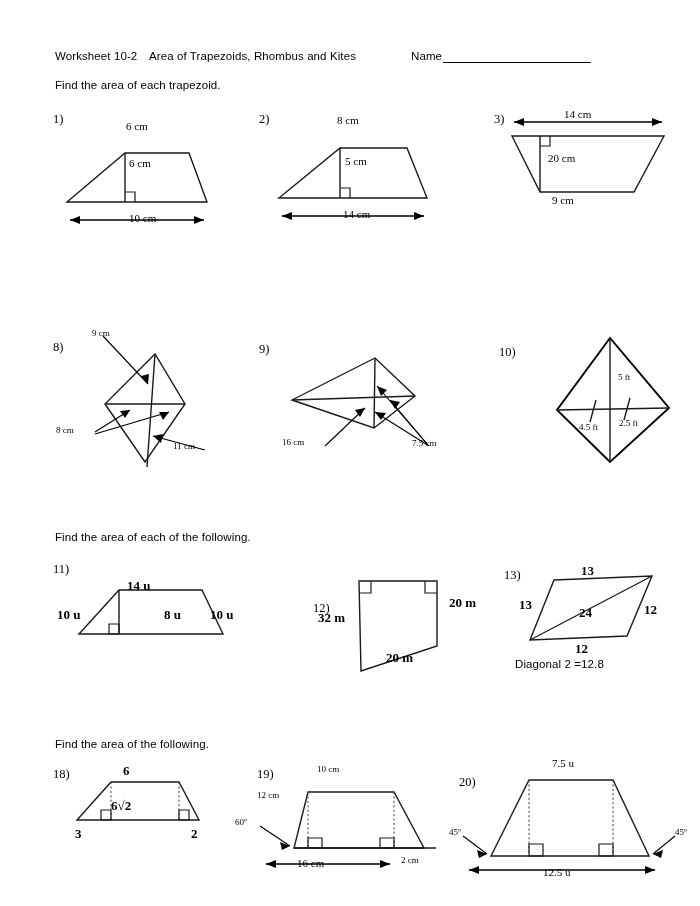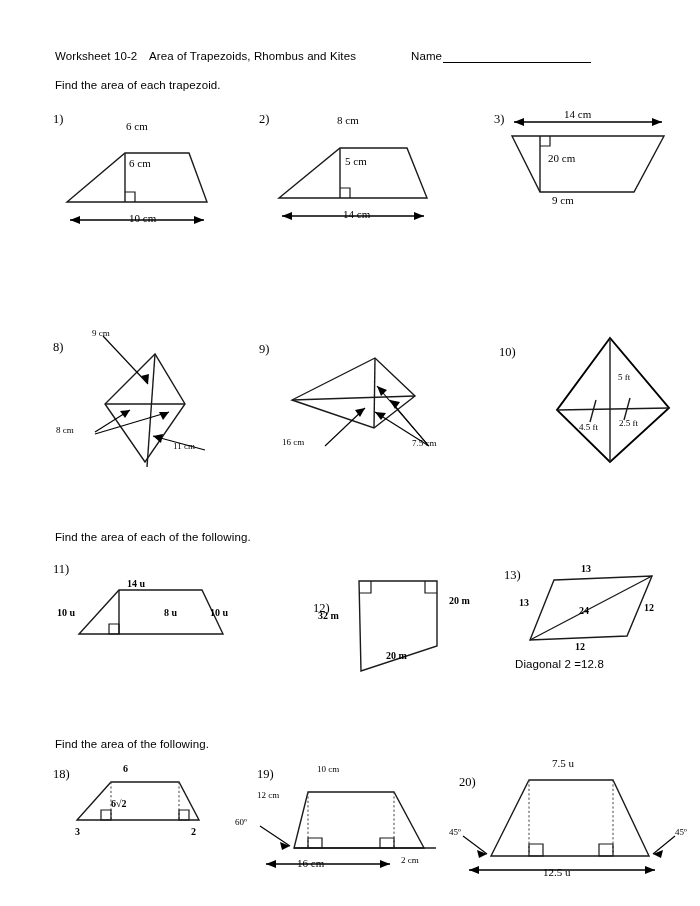--- a/index.html
+++ b/index.html
@@ -28,21 +28,21 @@
     letter-spacing: 0.1px;
     white-space: nowrap;
   }
   .serif-lbl {
     position: absolute;
     font-family: "Liberation Serif", serif;
     font-size: 11px;
     white-space: nowrap;
   }
   .serif-lbl.sm { font-size: 9px; }
-  .serif-lbl.bold { font-weight: bold; font-size: 10px; }
+  .serif-lbl.bold { font-weight: bold; font-size: 13px; }
   .prob-num {
     position: absolute;
     font-family: "Liberation Serif", serif;
     font-size: 12.5px;
     white-space: nowrap;
   }
   .name-rule {
     position: absolute;
     border-bottom: 1.3px solid #000;
     height: 0;

